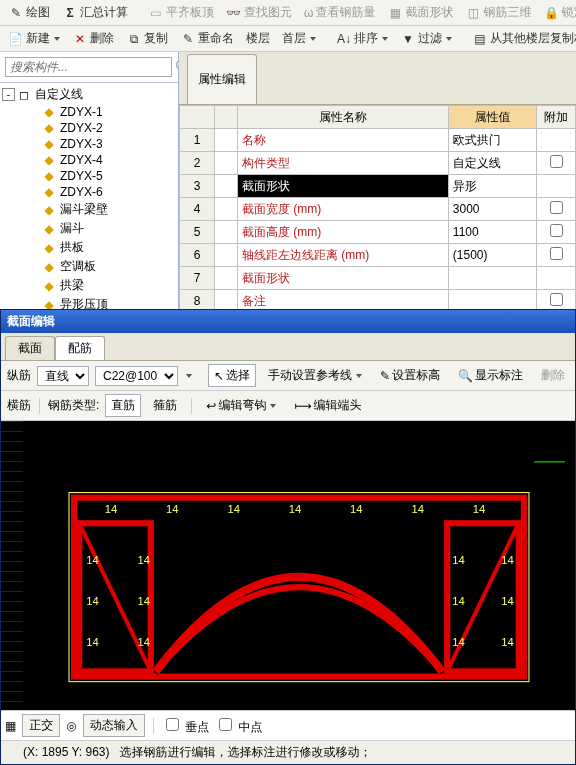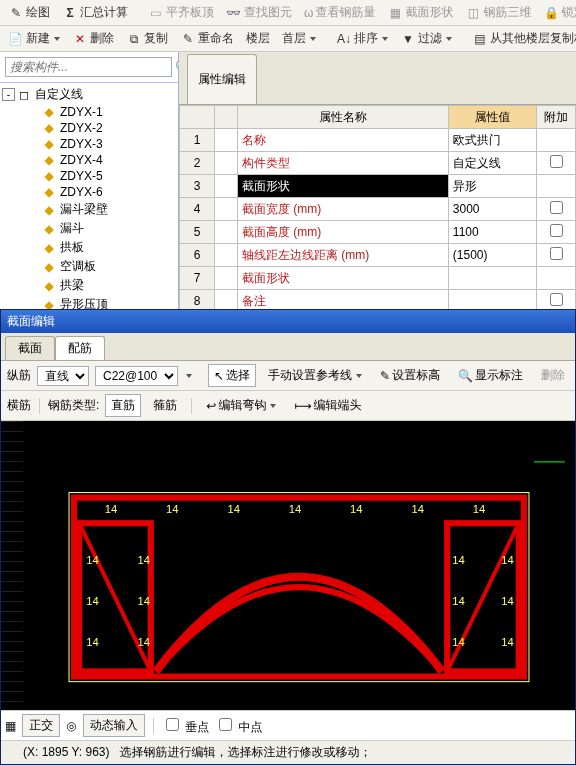--- a/index.html
+++ b/index.html
@@ -31,21 +31,21 @@
 th.val{background:#f7d89c}
 .rownum{width:26px;text-align:center;background:#f0f0e8}
 .propname{color:#b91c1c}
 tr.selrow td.propname-cell{background:#000000;color:#fff}
 tr.selrow td.propname-cell .propname{color:#fff}
 .plus{width:14px;text-align:center;color:#555}
 .chk{width:30px;text-align:center}
 .chk input{margin:0}
 
 .editor-window{height:454px;display:flex;flex-direction:column;border:1px solid #0a246a}
-.editor-title{background:linear-gradient(#3b77dd,#1a4fb8);color:#fff;padding:3px 6px;font-weight:normal;display:flex;align-items:center}
+.editor-title{background:linear-gradient(#3b77dd,#1a4fb8);color:#fff;padding:3px 6px;font-weight:bold;display:flex;align-items:center}
 .editor-body{flex:1;display:flex;flex-direction:column;background:#f4f3ee}
 .ed-tabbar{display:flex;padding:3px 4px 0 4px;background:#e8e6d8;border-bottom:1px solid #aca899}
 .ed-tab{padding:3px 12px;border:1px solid #aca899;border-bottom:none;background:#e8e6d8;cursor:pointer;border-radius:3px 3px 0 0}
 .ed-tab.active{background:#fff}
 .ed-toolbar{display:flex;align-items:center;gap:6px;padding:3px 6px;border-bottom:1px solid #ccc;flex-wrap:nowrap;overflow:hidden;white-space:nowrap}
 .ed-select{border:1px solid #a5acb5;padding:1px 3px;font-size:12px;background:#fff}
 .ed-btn{display:flex;align-items:center;gap:2px;padding:2px 5px;border:1px solid transparent;cursor:pointer}
 .ed-btn.framed{border:1px solid #a5acb5;background:#fff}
 .canvas-wrap{flex:1;background:#000;position:relative;overflow:hidden}
 .canvas-ruler-left{position:absolute;left:0;top:0;bottom:0;width:22px;background:repeating-linear-gradient(#222,#222 1px,#000 1px,#000 10px)}

